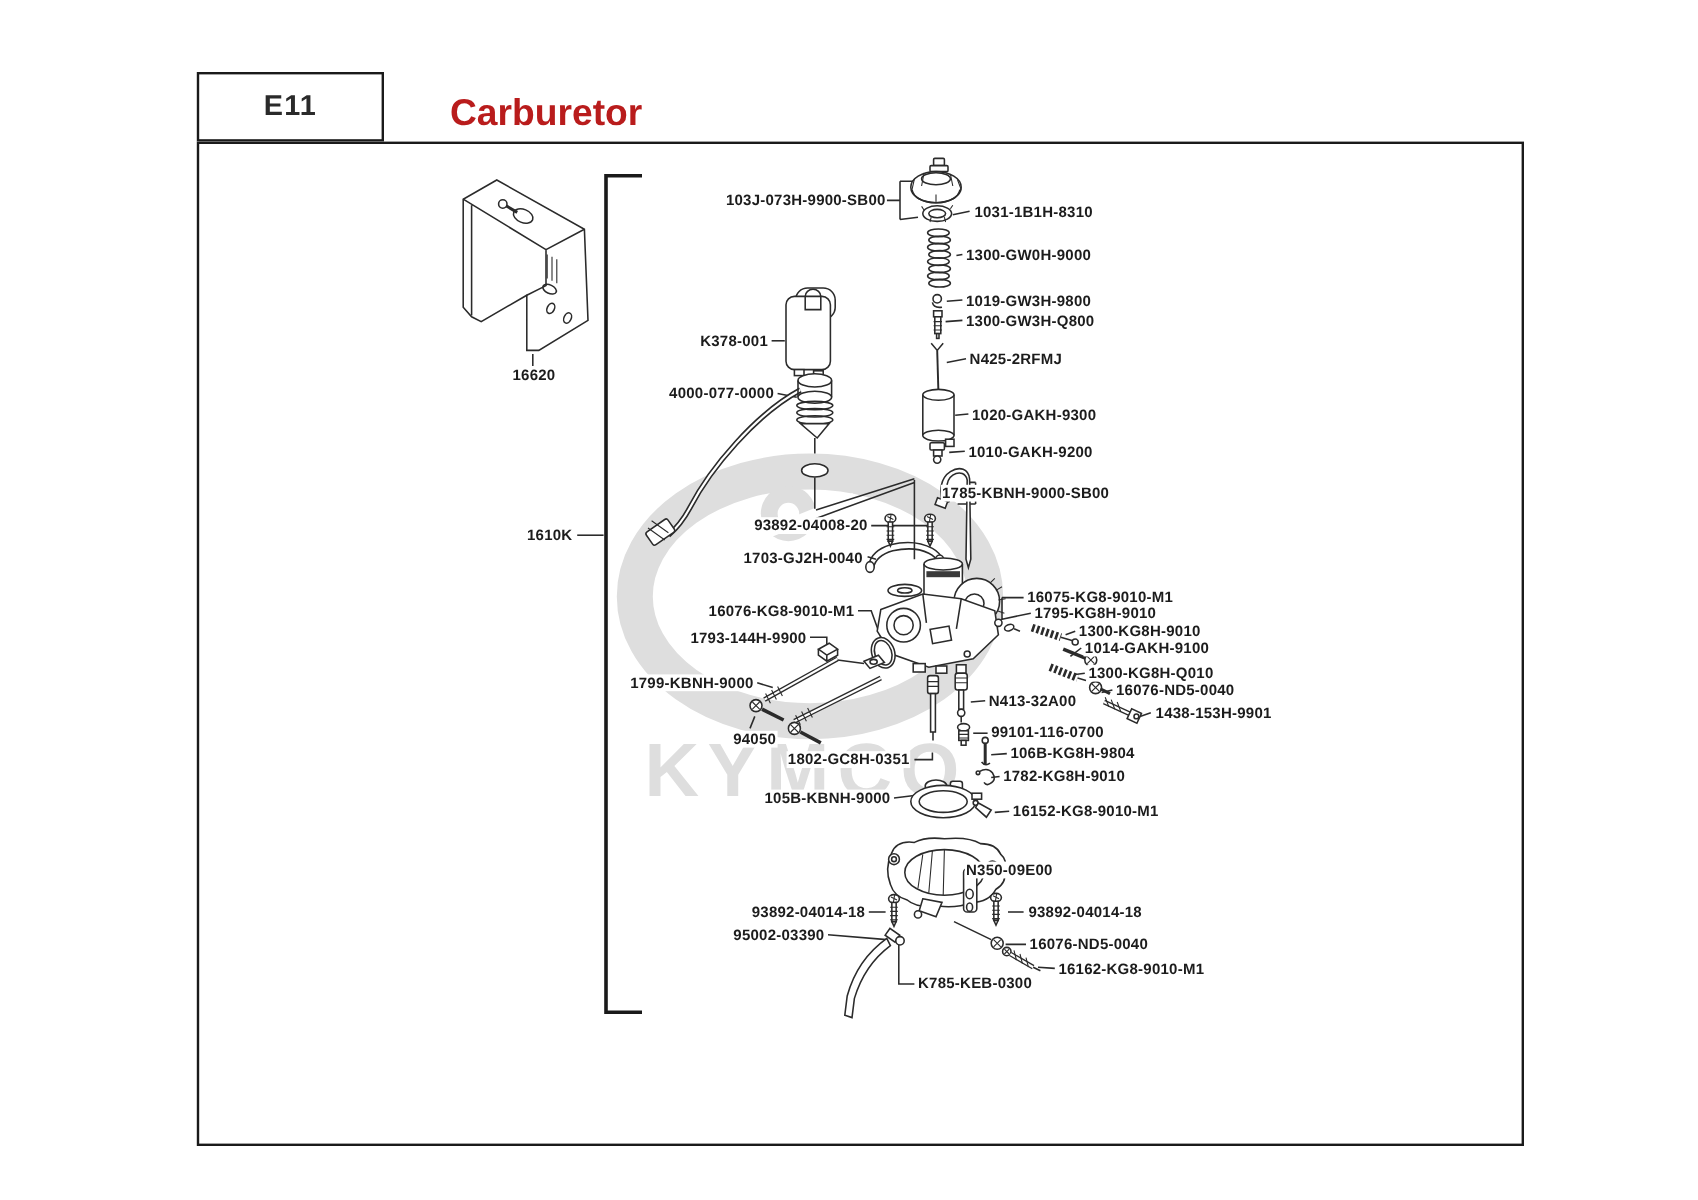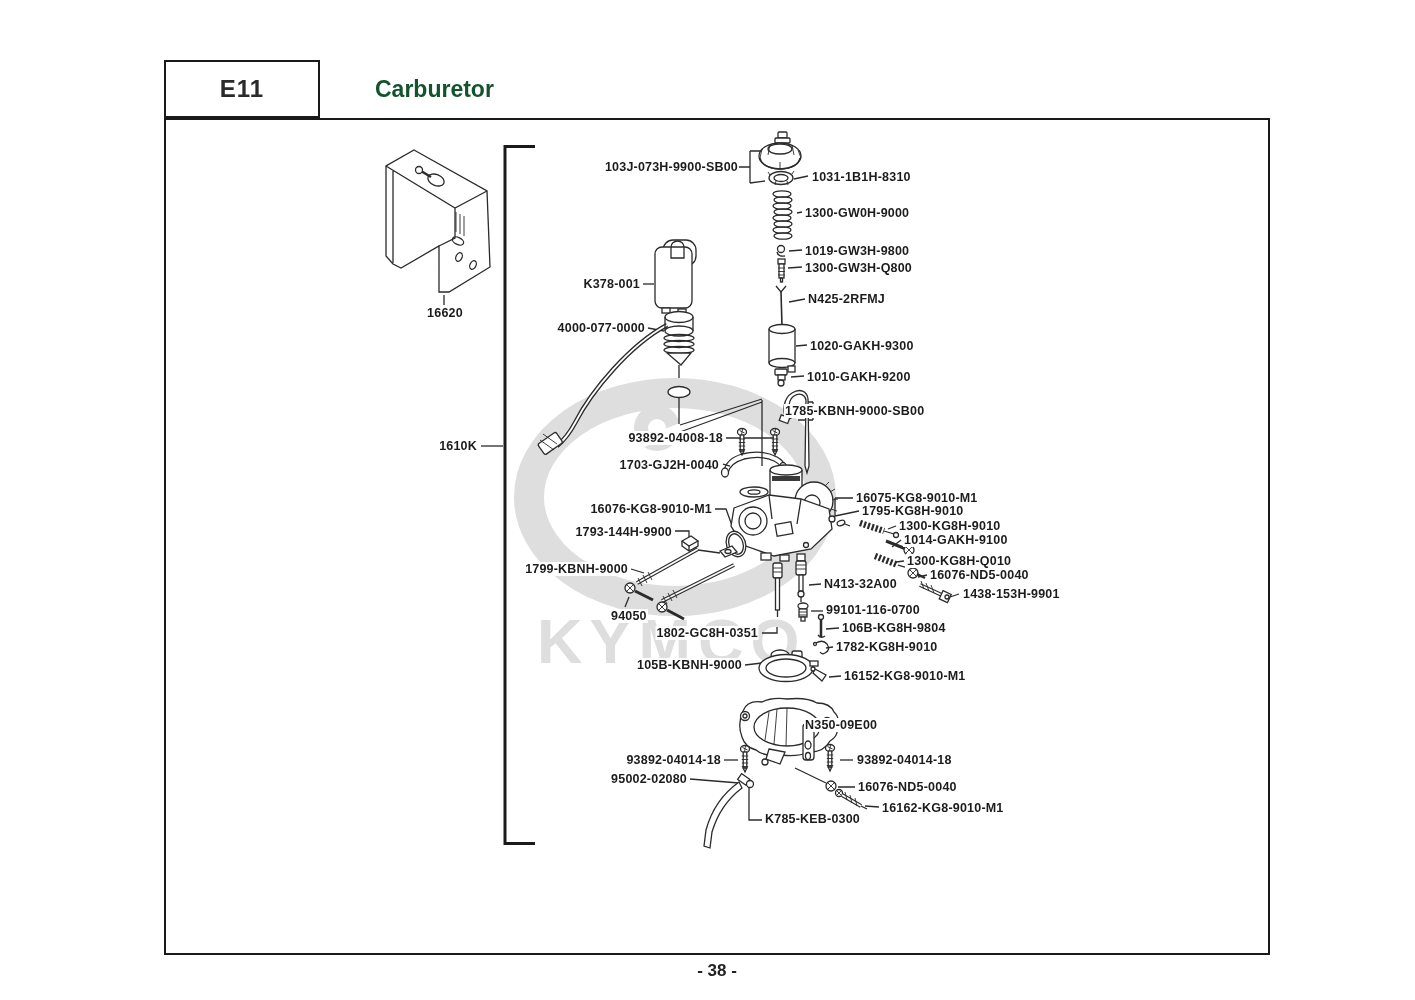--- a/index.html
+++ b/index.html
@@ -1,21 +1,21 @@
 <!DOCTYPE html>
 <html><head>
 <meta charset="utf-8">
 <style>
   html,body{margin:0;padding:0;background:#fff;}
   body{width:1415px;height:1000px;font-family:"Liberation Sans",sans-serif;}
   .page{position:relative;width:1415px;height:1000px;background:#fff;overflow:hidden;margin-left:12px;}
   .header-box{position:absolute;left:152px;top:60px;width:156px;height:58px;border:2px solid #1a1a1a;
     box-sizing:border-box;display:flex;align-items:center;justify-content:center;background:#fff;
     font-size:24px;font-weight:bold;color:#2a2a2a;letter-spacing:1px;z-index:3;}
-  .page-title{position:absolute;left:363px;top:76px;font-size:23px;font-weight:bold;color:#14532d;z-index:3;}
+  .page-title{position:absolute;left:363px;top:76px;font-size:31px;font-weight:bold;color:#b91c1c;z-index:3;}
   .frame{position:absolute;left:152px;top:118px;width:1106px;height:837px;border:2px solid #1a1a1a;box-sizing:border-box;background:#fff;}
   .diagram-svg{position:absolute;left:0;top:0;width:1415px;height:1000px;z-index:1;}
   .labels{position:absolute;left:0;top:0;width:1142px;height:1000px;z-index:2;pointer-events:none;}
   .plabel{position:absolute;font-size:12.5px;font-weight:bold;color:#1c1c1c;background:#fff;
     line-height:14px;white-space:nowrap;padding:0 1px;letter-spacing:0.2px;}
   .ra{transform:translateX(-100%);}
   .ctr{transform:translateX(-50%);}
   .page-number{position:absolute;left:152px;top:961px;width:1106px;text-align:center;
     font-size:17px;font-weight:bold;color:#222;z-index:3;}
   
@@ -393,21 +393,21 @@
     <div class="plabel" style="left:799px;top:170px">1031-1B1H-8310</div>
     <div class="plabel" style="left:792px;top:206px">1300-GW0H-9000</div>
     <div class="plabel" style="left:792px;top:244px">1019-GW3H-9800</div>
     <div class="plabel" style="left:792px;top:261px">1300-GW3H-Q800</div>
     <div class="plabel" style="left:795px;top:292px">N425-2RFMJ</div>
     <div class="plabel ra" style="left:629px;top:277px">K378-001</div>
     <div class="plabel ra" style="left:634px;top:321px">4000-077-0000</div>
     <div class="plabel" style="left:797px;top:339px">1020-GAKH-9300</div>
     <div class="plabel" style="left:794px;top:370px">1010-GAKH-9200</div>
     <div class="plabel" style="left:772px;top:404px">1785-KBNH-9000-SB00</div>
-    <div class="plabel ra" style="left:712px;top:431px">93892-04008-18</div>
+    <div class="plabel ra" style="left:712px;top:431px">93892-04008-20</div>
     <div class="plabel ra" style="left:708px;top:458px">1703-GJ2H-0040</div>
     <div class="plabel ra" style="left:701px;top:502px">16076-KG8-9010-M1</div>
     <div class="plabel ra" style="left:661px;top:525px">1793-144H-9900</div>
     <div class="plabel ra" style="left:617px;top:562px">1799-KBNH-9000</div>
     <div class="plabel" style="left:598px;top:609px">94050</div>
     <div class="plabel" style="left:843px;top:491px">16075-KG8-9010-M1</div>
     <div class="plabel" style="left:849px;top:504px">1795-KG8H-9010</div>
     <div class="plabel" style="left:886px;top:519px">1300-KG8H-9010</div>
     <div class="plabel" style="left:891px;top:533px">1014-GAKH-9100</div>
     <div class="plabel" style="left:894px;top:554px">1300-KG8H-Q010</div>
@@ -416,22 +416,21 @@
     <div class="plabel" style="left:811px;top:577px">N413-32A00</div>
     <div class="plabel" style="left:813px;top:603px">99101-116-0700</div>
     <div class="plabel ra" style="left:747px;top:626px">1802-GC8H-0351</div>
     <div class="plabel" style="left:829px;top:621px">106B-KG8H-9804</div>
     <div class="plabel" style="left:823px;top:640px">1782-KG8H-9010</div>
     <div class="plabel ra" style="left:731px;top:658px">105B-KBNH-9000</div>
     <div class="plabel" style="left:831px;top:669px">16152-KG8-9010-M1</div>
     <div class="plabel" style="left:792px;top:718px">N350-09E00</div>
     <div class="plabel ra" style="left:710px;top:753px">93892-04014-18</div>
     <div class="plabel" style="left:844px;top:753px">93892-04014-18</div>
-    <div class="plabel ra" style="left:676px;top:772px">95002-02080</div>
+    <div class="plabel ra" style="left:676px;top:772px">95002-03390</div>
     <div class="plabel" style="left:845px;top:780px">16076-ND5-0040</div>
     <div class="plabel" style="left:869px;top:801px">16162-KG8-9010-M1</div>
     <div class="plabel" style="left:752px;top:812px">K785-KEB-0300</div>
     <div class="plabel ctr" style="left:433px;top:306px">16620</div>
     <div class="plabel ra" style="left:466px;top:439px">1610K</div>
   </div>
 
-  <div class="page-number">- 38 -</div>
 </div>
 
 </body></html>

